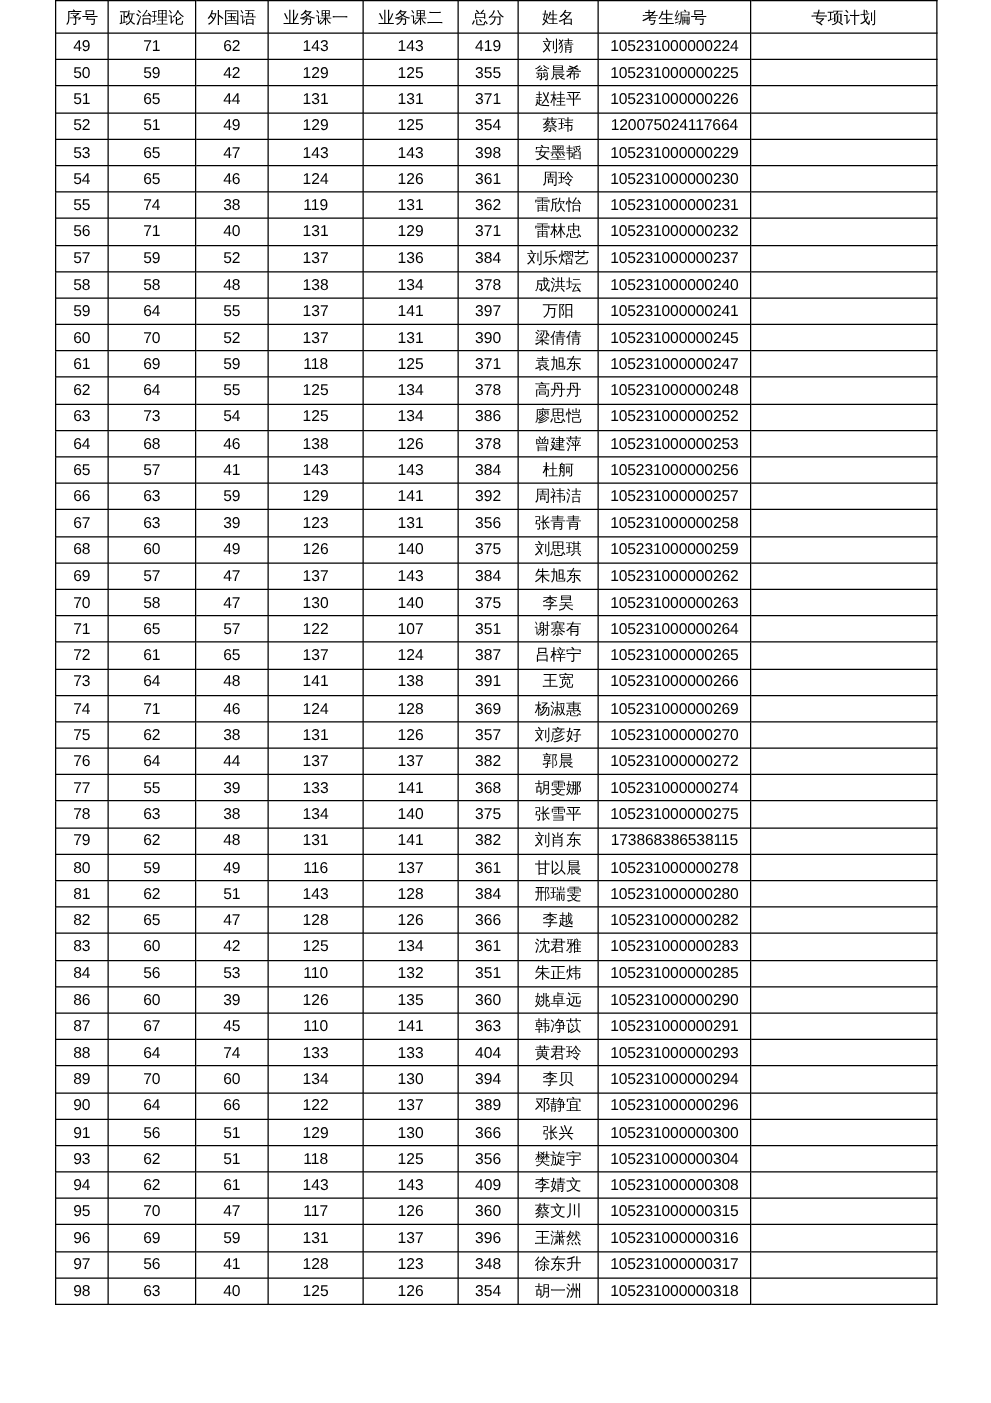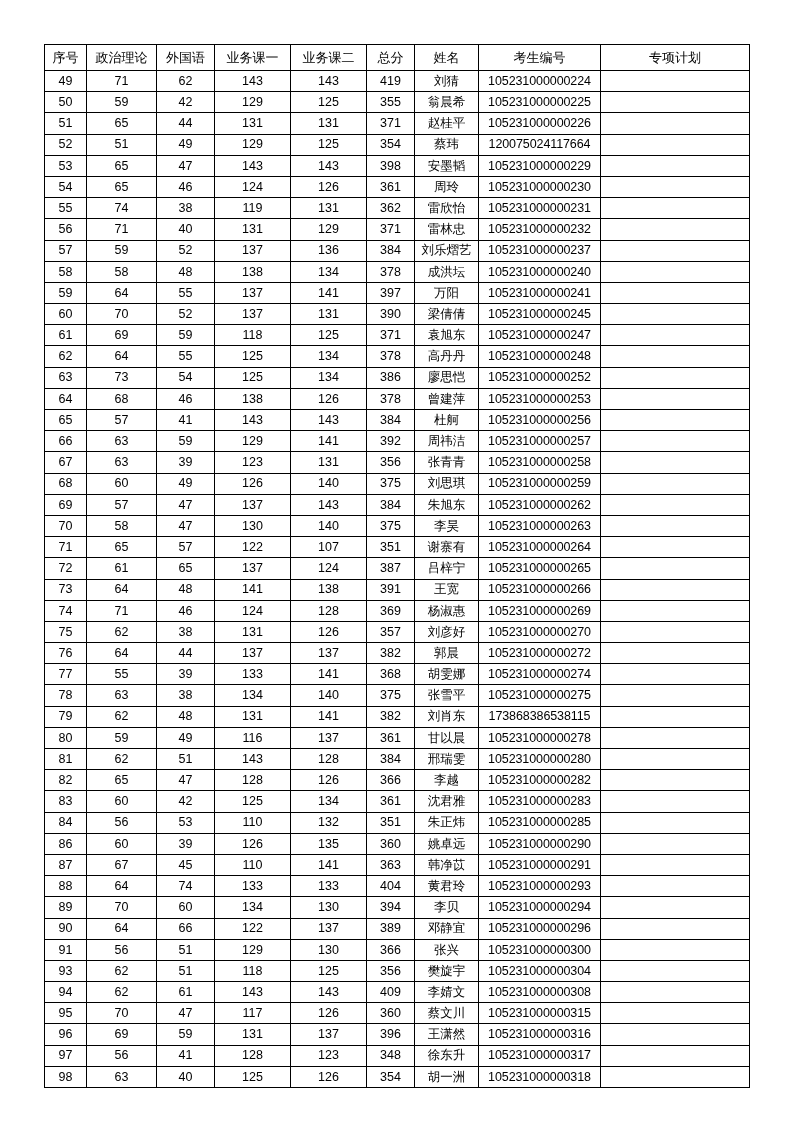--- a/index.html
+++ b/index.html
@@ -11,21 +11,20 @@
     width: 793px;
     height: 1122px;
     font-family: "Liberation Sans", "DejaVu Sans", sans-serif;
     color: #000000;
   }
   .page {
     position: relative;
     width: 793px;
     height: 820px;
     box-sizing: border-box;
-    padding-top: 44px;
   }
   .table-wrap {
     margin: 0 auto;
     width: 705px;
   }
   table.score-table {
     border-collapse: collapse;
     width: 705px;
     table-layout: fixed;
   }

